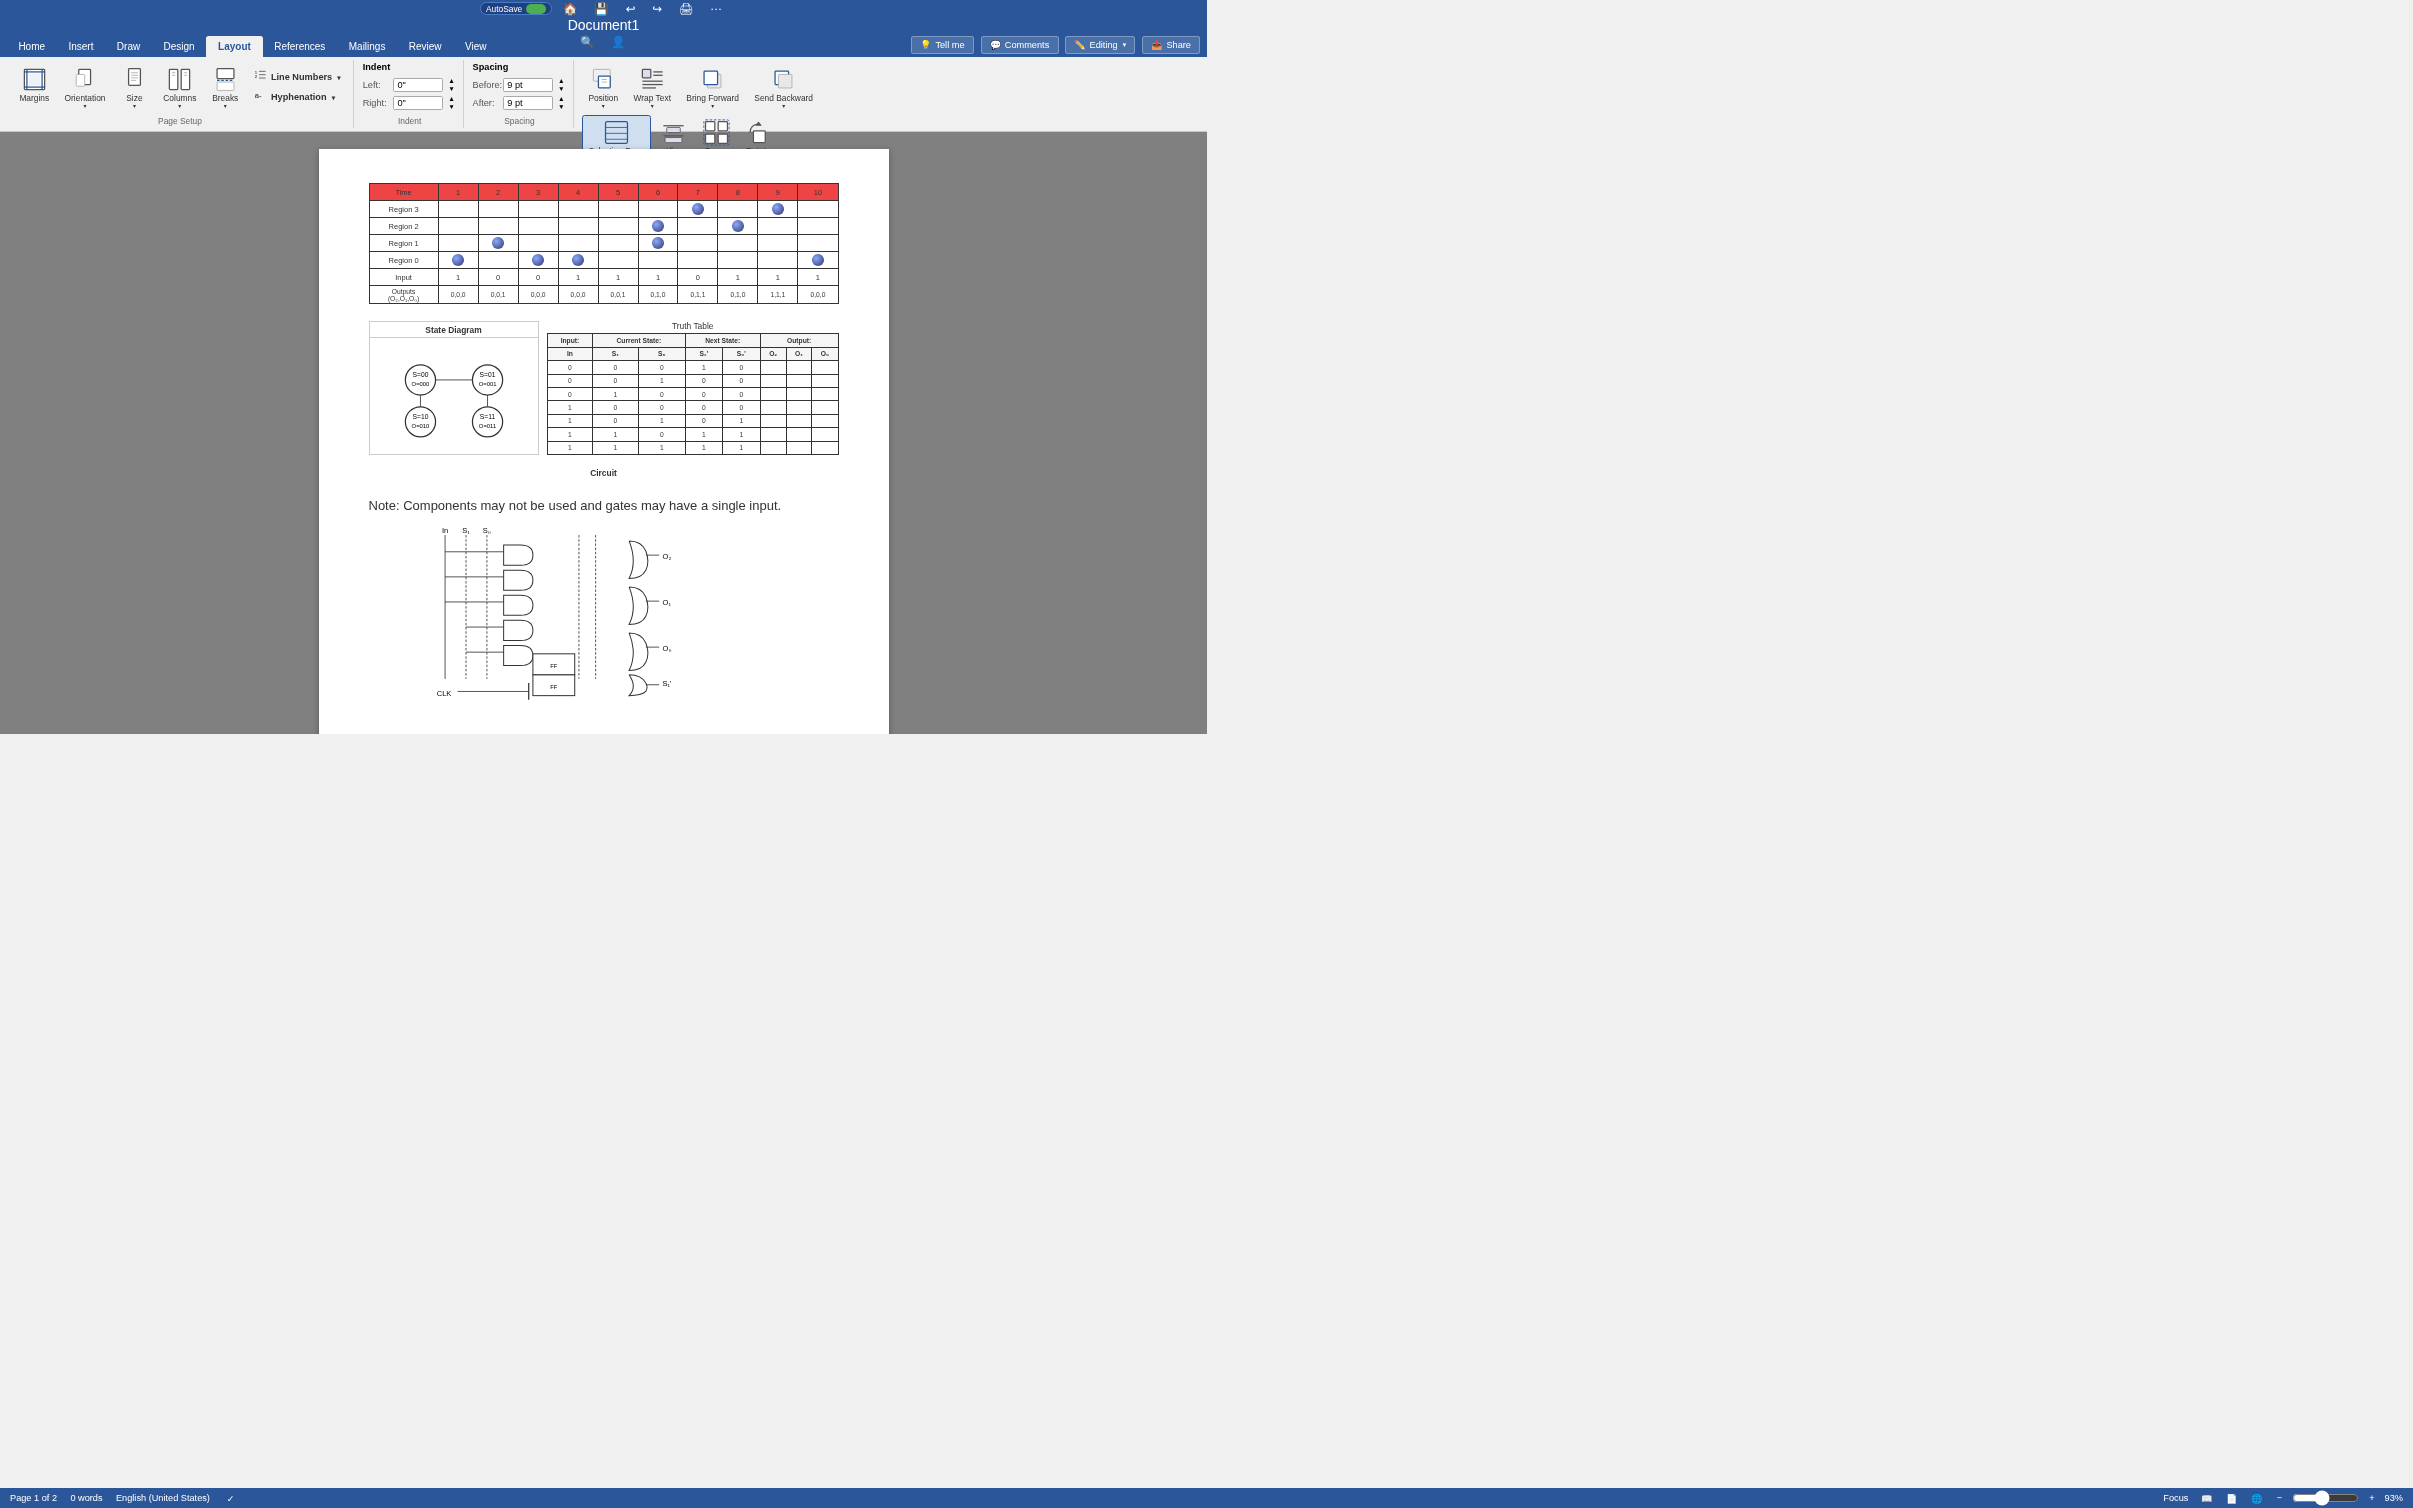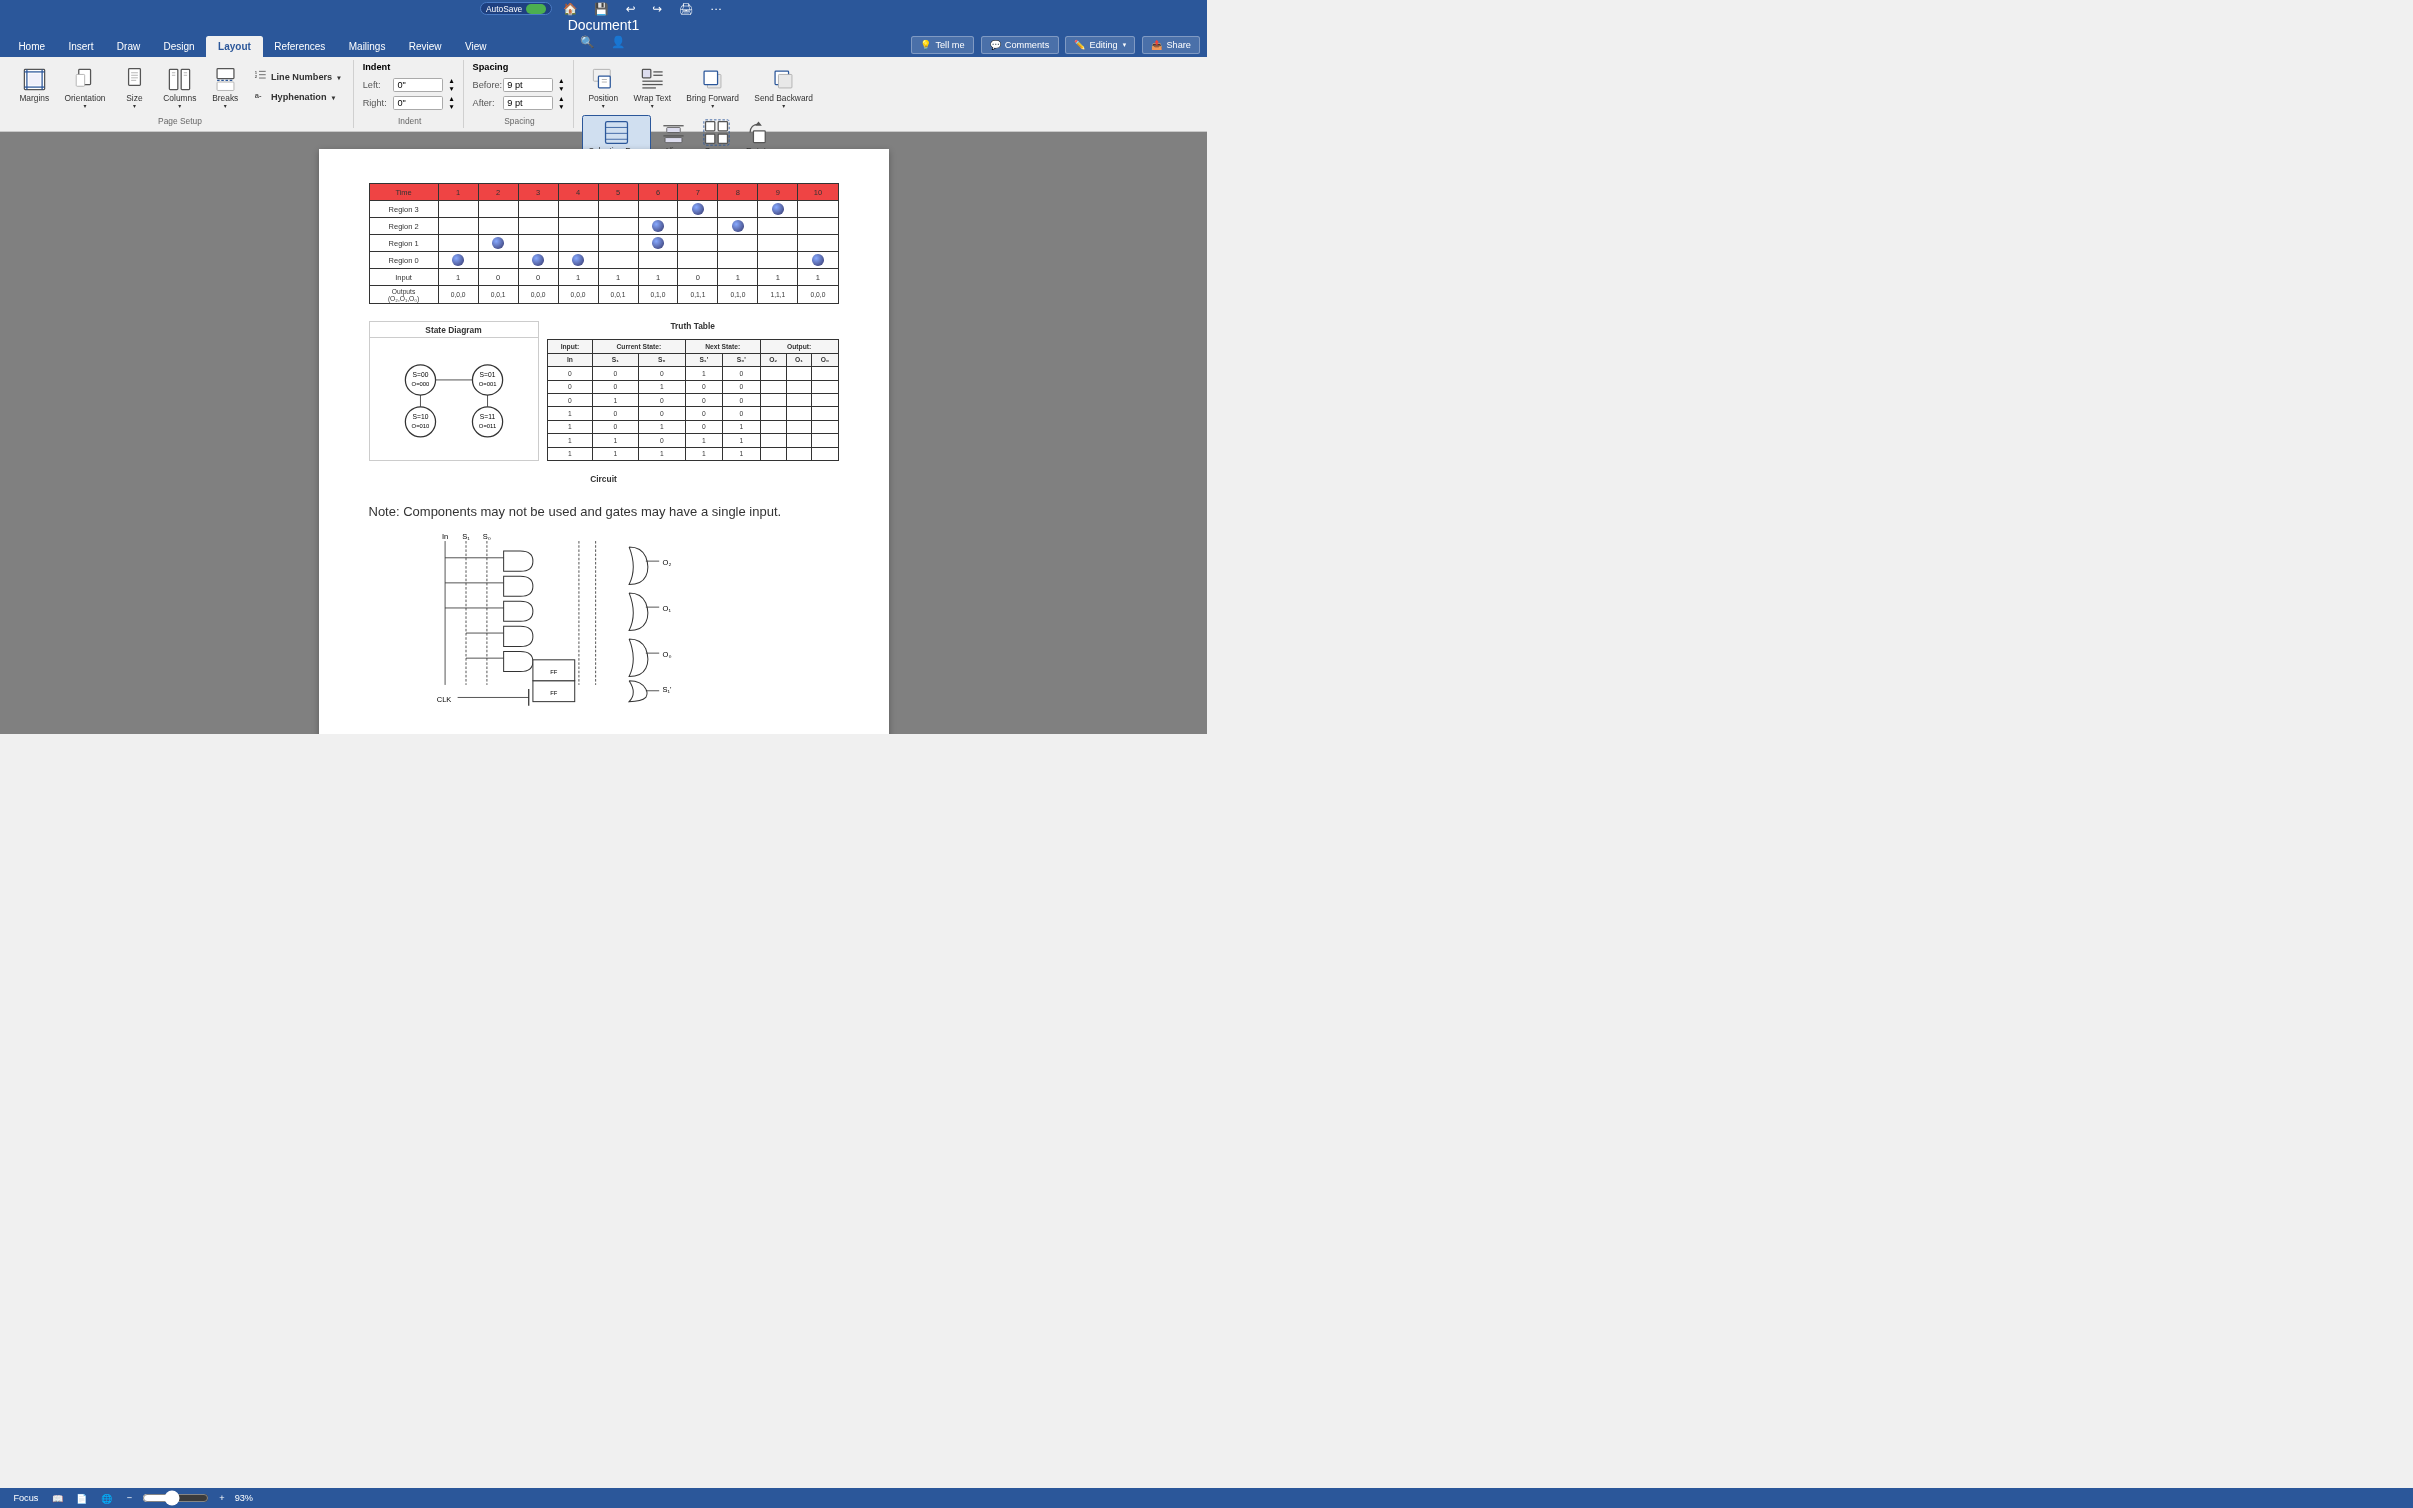--- a/index.html
+++ b/index.html
@@ -180,22 +180,22 @@
       font-weight: bold;
       padding: 2.5px;
       border-bottom: 0.8px solid #ccc;
     }
     .truth-table-section {
       flex: 1;
     }
     .truth-table-title {
       text-align: center;
       font-size: 8.4px;
-      font-weight: bold;
-      margin-bottom: 8px;
+      font-weight: normal;
+      margin-bottom: 2px;
     }
     .truth-table {
       width: 100%;
       border-collapse: collapse;
       font-size: 6.7px;
     }
     .truth-table th, .truth-table td {
       border: 0.8px solid #333;
       text-align: center;
       padding: 1.7px 2.5px;
@@ -785,20 +785,26 @@
             <text x="190" y="177" text-anchor="middle" font-size="7">FF</text>
           </svg>
         </div>
       </div>
 
     </div>
   </div>
 </div>
 
 <div id="status-bar">
+  <div class="left">
+    <span>Page 1 of 2</span>
+    <span>0 words</span>
+    <span>English (United States)</span>
+    <span class="status-icon">✓</span>
+  </div>
   <div class="right">
     <button class="status-icon" style="background:none;border:none;color:white;cursor:pointer;font-size:9.2px">Focus</button>
     <span class="status-icon">📖</span>
     <span class="status-icon">📄</span>
     <span class="status-icon">🌐</span>
     <span class="status-icon">−</span>
     <input type="range" min="10" max="200" value="93" class="zoom-slider" style="">
     <span class="status-icon">+</span>
     <span>93%</span>
   </div>

